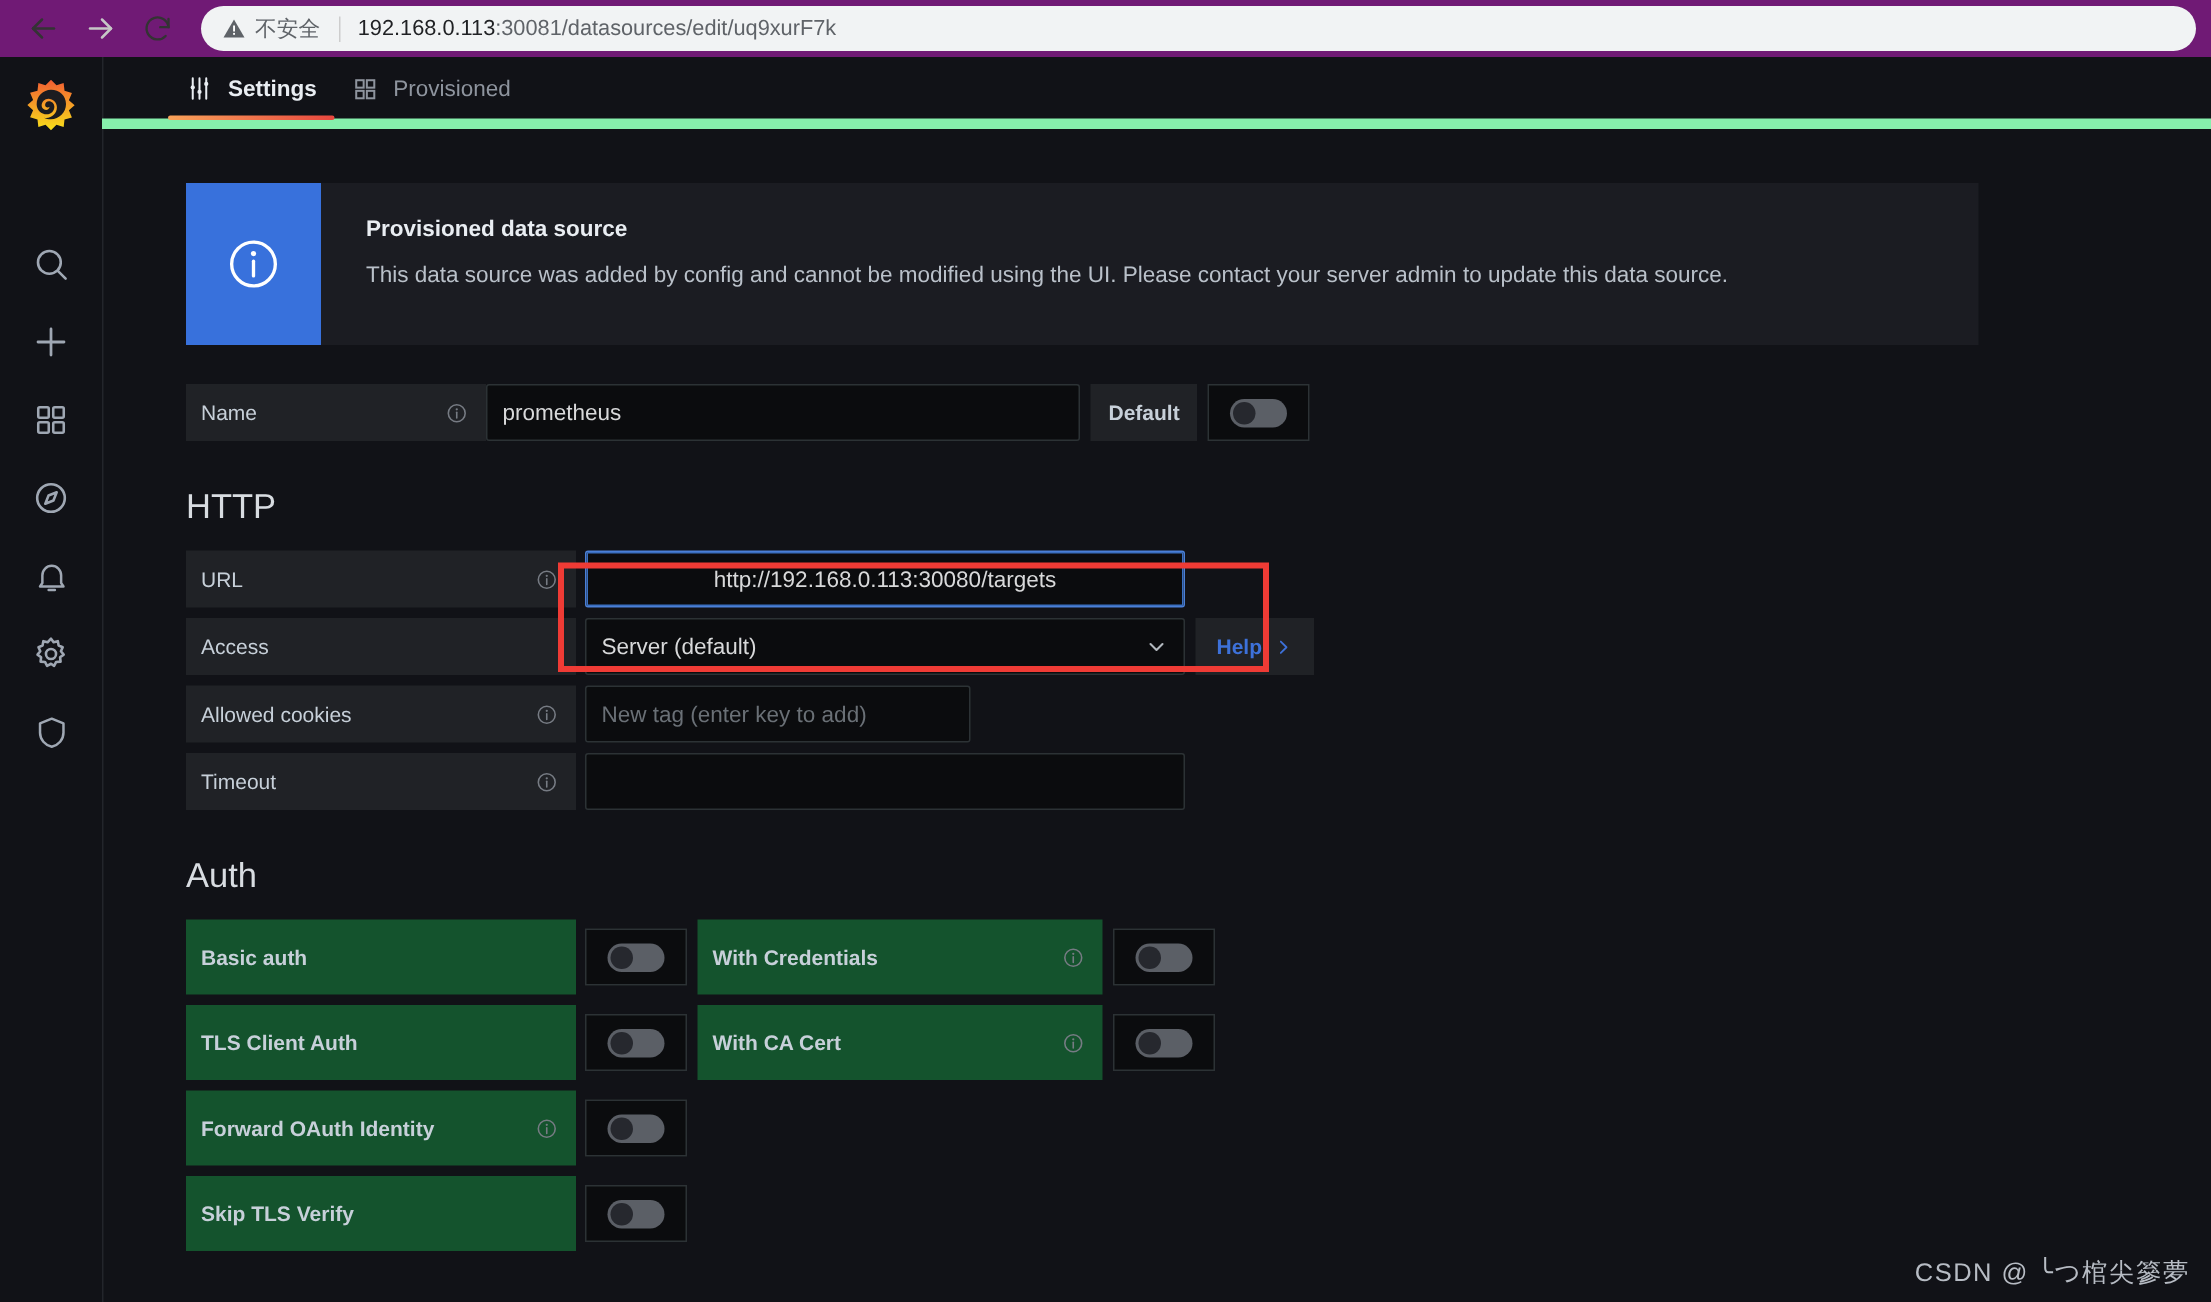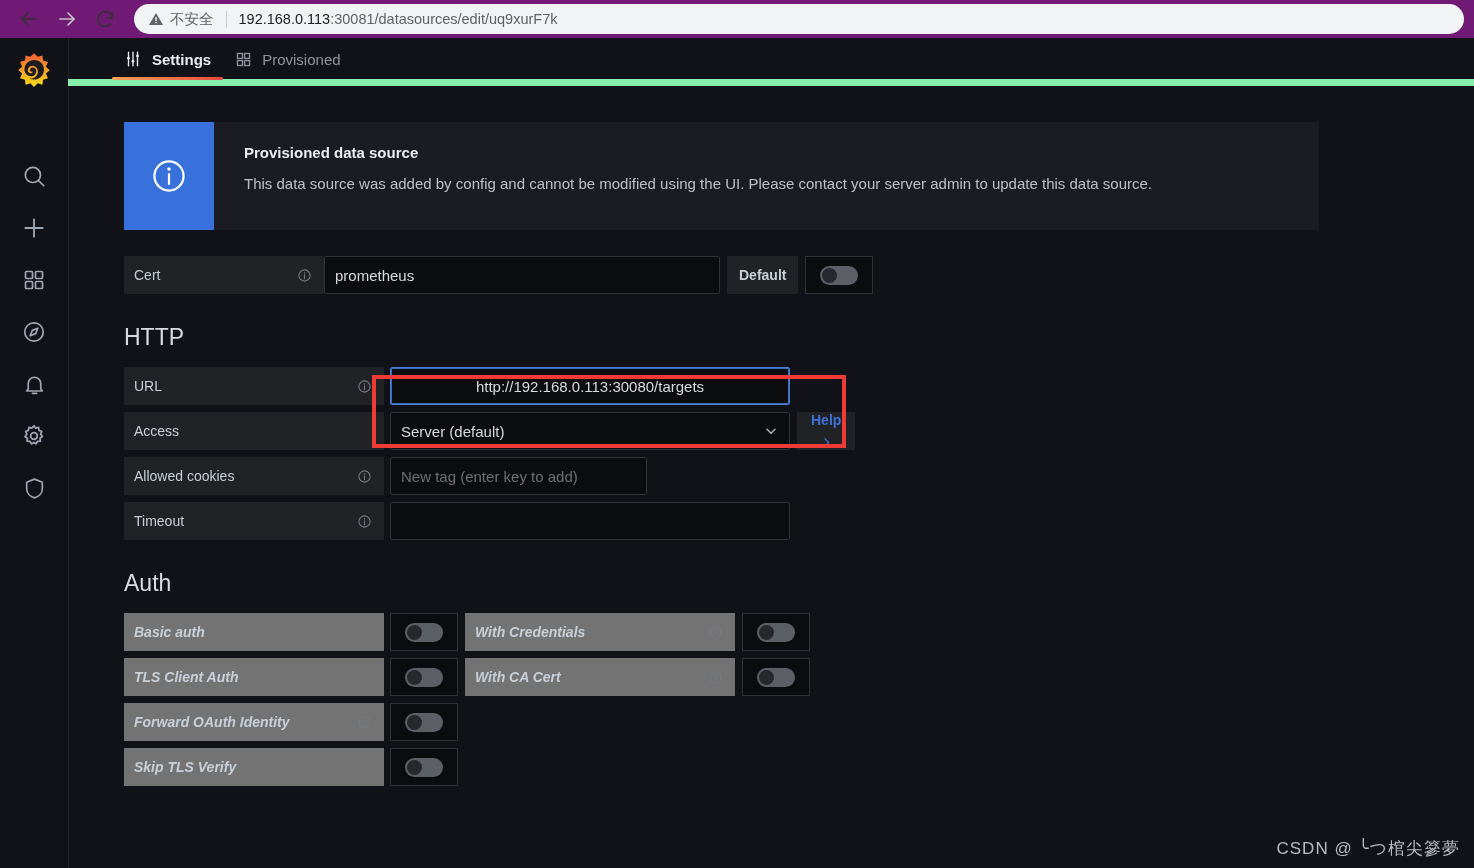--- a/index.html
+++ b/index.html
@@ -259,42 +259,40 @@
     height: 38px;
     background: #202226;
     display: flex;
     align-items: center;
     gap: 8px;
     padding: 0 14px;
     margin-left: 7px;
     color: #3d71d9;
     font-size: 14px;
     font-weight: bold;
-    flex-direction: column;
   }
   .help-btn .chev { display:flex; }
 
   .auth-grid { }
   .auth-row {
     display: flex;
     align-items: center;
     margin-bottom: 7px;
   }
   .auth-lbl {
-    background: #737373;
-    height: 38px;
+    background: #14532d;
+    height: 50px;
     display: flex;
     align-items: center;
     justify-content: space-between;
     padding: 0 12px 0 10px;
     box-sizing: border-box;
     color: #c7d0d9;
     font-size: 14px;
     font-weight: bold;
-    font-style: italic;
   }
   .auth-lbl .info { color: #767b83; font-weight: normal; display:flex; }
   .gap { width: 7px; }
 
   
   .annot {
     position: absolute;
     border: 4px solid #ef3b35;
     pointer-events: none;
     z-index: 30;
@@ -447,21 +445,21 @@
             </svg>
           </div>
           <div class="banner-body">
             <div class="banner-title">Provisioned data source</div>
             <div class="banner-text">This data source was added by config and cannot be modified using the UI. Please contact your server admin to update this data source.</div>
           </div>
         </div>
 
         <div class="row">
           <div class="lbl" style="width:200px">
-            <span>Cert</span>
+            <span>Name</span>
             <span class="info">
               <svg width="15" height="15" viewBox="0 0 24 24" fill="none" stroke="currentColor" stroke-width="1.7">
                 <circle cx="12" cy="12" r="9"></circle>
                   <circle cx="12" cy="7.8" r="1.2" fill="currentColor" stroke="none"></circle>
                   <path d="M12 11v6" stroke-linecap="round"></path>
               </svg>
             </span>
           </div>
           <div class="fld" style="width:396px">
             <span>prometheus</span>

